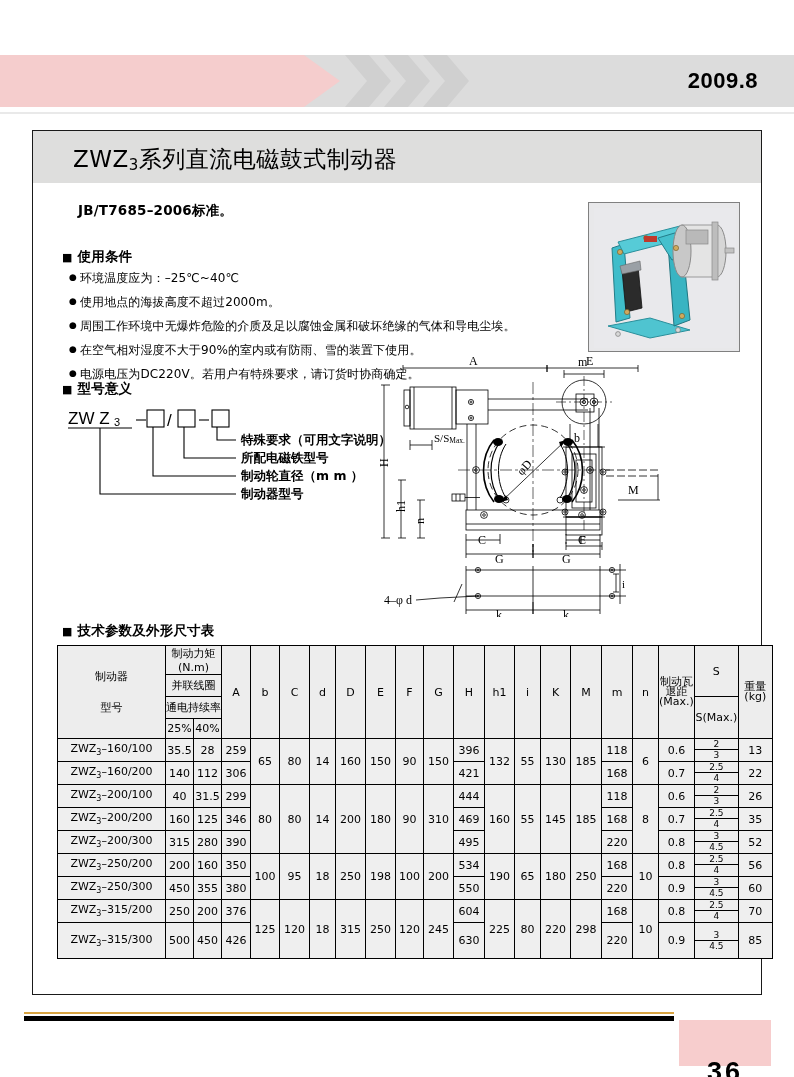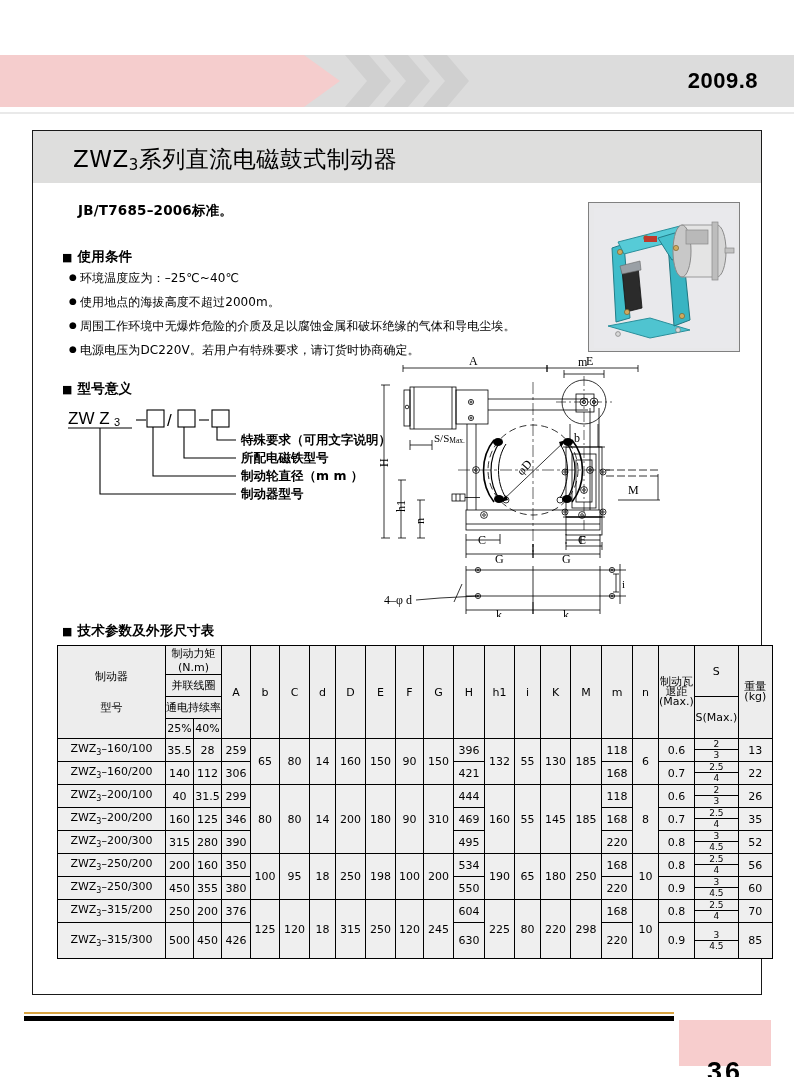--- a/index.html
+++ b/index.html
@@ -164,20 +164,21 @@
 
 <div class="blk sq-head" id="cond-head">
   <span class="sq">■</span>
   <span>使用条件</span>
 </div>
 
 <div class="blk" id="cond-list">
   <div class="dot-line"><span class="dt">●</span><span>环境温度应为：–25℃~40℃</span></div>
   <div class="dot-line"><span class="dt">●</span><span>使用地点的海拔高度不超过2000m。</span></div>
   <div class="dot-line"><span class="dt">●</span><span>周围工作环境中无爆炸危险的介质及足以腐蚀金属和破坏绝缘的气体和导电尘埃。</span></div>
+  <div class="dot-line"><span class="dt">●</span><span>在空气相对湿度不大于90%的室内或有防雨、雪的装置下使用。</span></div>
   <div class="dot-line"><span class="dt">●</span><span>电源电压为DC220V。若用户有特殊要求，请订货时协商确定。</span></div>
 </div>
 
 <div class="blk sq-head" id="type-head">
   <span class="sq">■</span>
   <span>型号意义</span>
 </div>
 
 <div class="photo-box">
   <div class="photo-inner">

